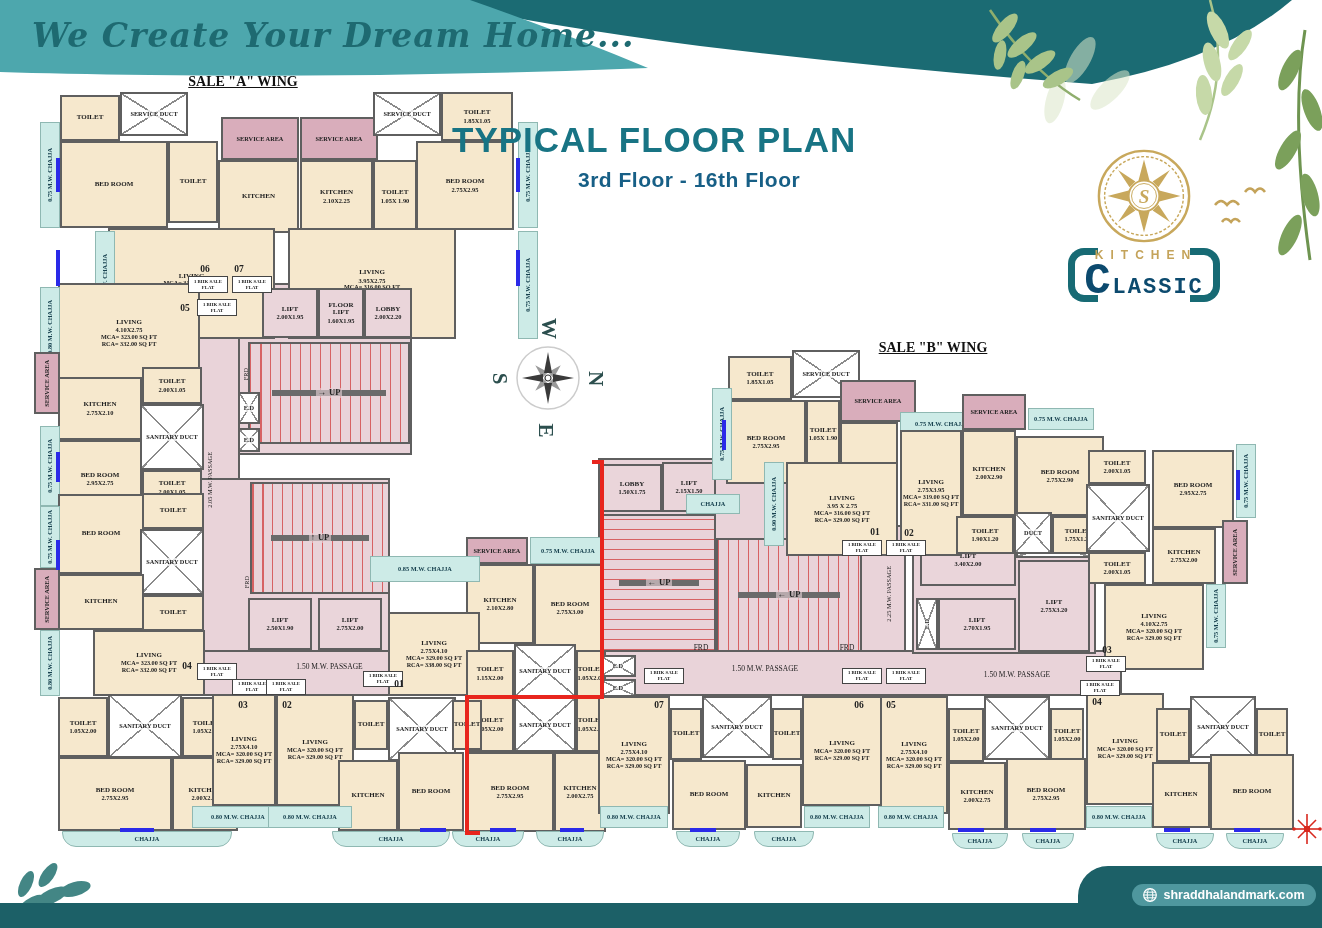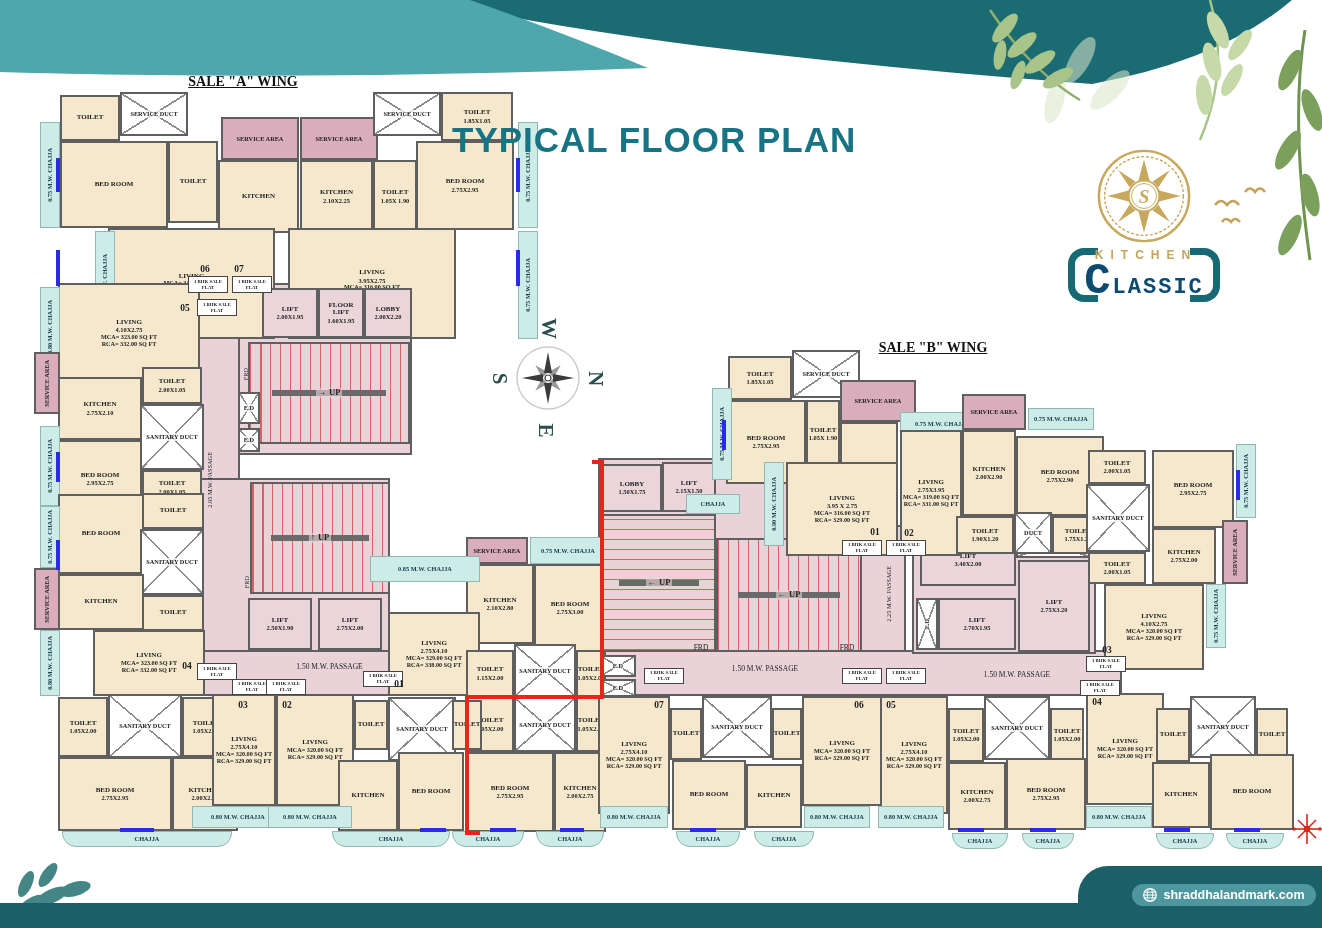--- a/index.html
+++ b/index.html
@@ -87,20 +87,21 @@
 </style>
 </head>
 <body>
 
 <div id="page">
 
   <svg id="banner-svg" width="1322" height="100" viewBox="0 0 1322 100">
     <path d="M430,0 H1292 Q1222,60 1092,84 Q900,70 700,46 Q520,22 430,0 Z" fill="#1b6b73"></path>
     <path d="M0,0 H470 Q562,32 648,68 Q400,78 150,75 Q60,74 0,72 Z" fill="#4da7ad"></path>
   </svg>
+  <div id="tagline">We Create  Your Dream Home...</div>
 
   <svg class="deco" style="left:960px;top:0;z-index:2" width="362" height="290" viewBox="0 0 362 290">
     <g opacity=".55" fill="#dbe7c9">
       <ellipse cx="120" cy="60" rx="10" ry="26" transform="rotate(30 120 60)"></ellipse>
       <ellipse cx="150" cy="90" rx="10" ry="26" transform="rotate(45 150 90)"></ellipse>
       <ellipse cx="95" cy="100" rx="9" ry="24" transform="rotate(15 95 100)"></ellipse>
     </g>
     <g fill="#a9c489">
       <path d="M30,10 q40,60 90,90" stroke="#8fae6d" stroke-width="2.5" fill="none"></path>
       <ellipse cx="45" cy="28" rx="7" ry="18" transform="rotate(40 45 28)"></ellipse>
@@ -1215,20 +1216,21 @@
         <line x1="-13" y1="0" x2="13" y2="0"></line>
       <line x1="-9" y1="-9" x2="9" y2="9"></line>
         <line x1="-9" y1="9" x2="9" y2="-9"></line>
     </g>
     <rect x="-3" y="-3" width="6" height="6" fill="#d8281e"></rect>
     <circle cx="-13" cy="0" r="1.8" fill="#d8281e"></circle>
       <circle cx="13" cy="0" r="1.8" fill="#d8281e"></circle>
   </svg>
 
   <div id="main-title">TYPICAL FLOOR PLAN</div>
+  <div id="sub-title">3rd Floor - 16th Floor</div>
 
   <svg class="deco" style="left:0;top:820px;z-index:3" width="250" height="108" viewBox="0 0 250 108">
     <g fill="#2f7a78" opacity=".9">
       <path d="M10,100 q40,-30 80,-35" stroke="#1f6263" stroke-width="2.5" fill="none"></path>
       <ellipse cx="30" cy="86" rx="7" ry="17" transform="rotate(55 30 86)"></ellipse>
       <ellipse cx="52" cy="76" rx="7" ry="17" transform="rotate(65 52 76)"></ellipse>
       <ellipse cx="75" cy="69" rx="7" ry="16" transform="rotate(75 75 69)"></ellipse>
       <ellipse cx="26" cy="64" rx="6" ry="14" transform="rotate(25 26 64)"></ellipse>
       <ellipse cx="48" cy="55" rx="6" ry="14" transform="rotate(35 48 55)"></ellipse>
     </g>

